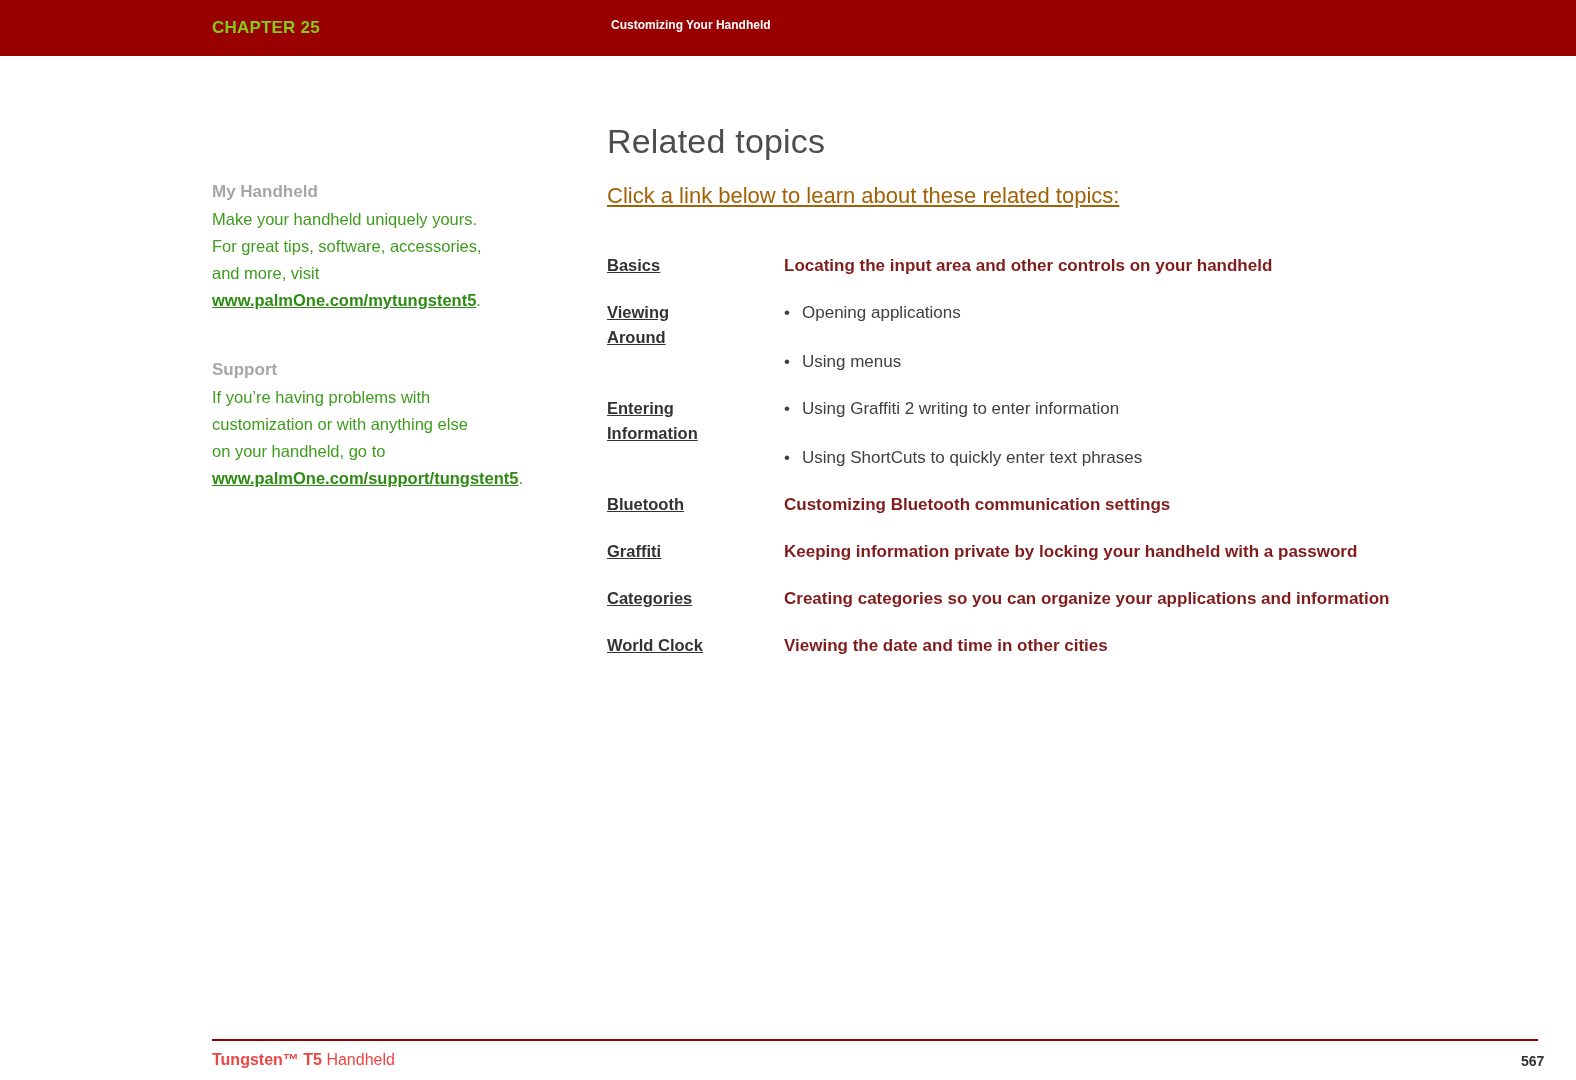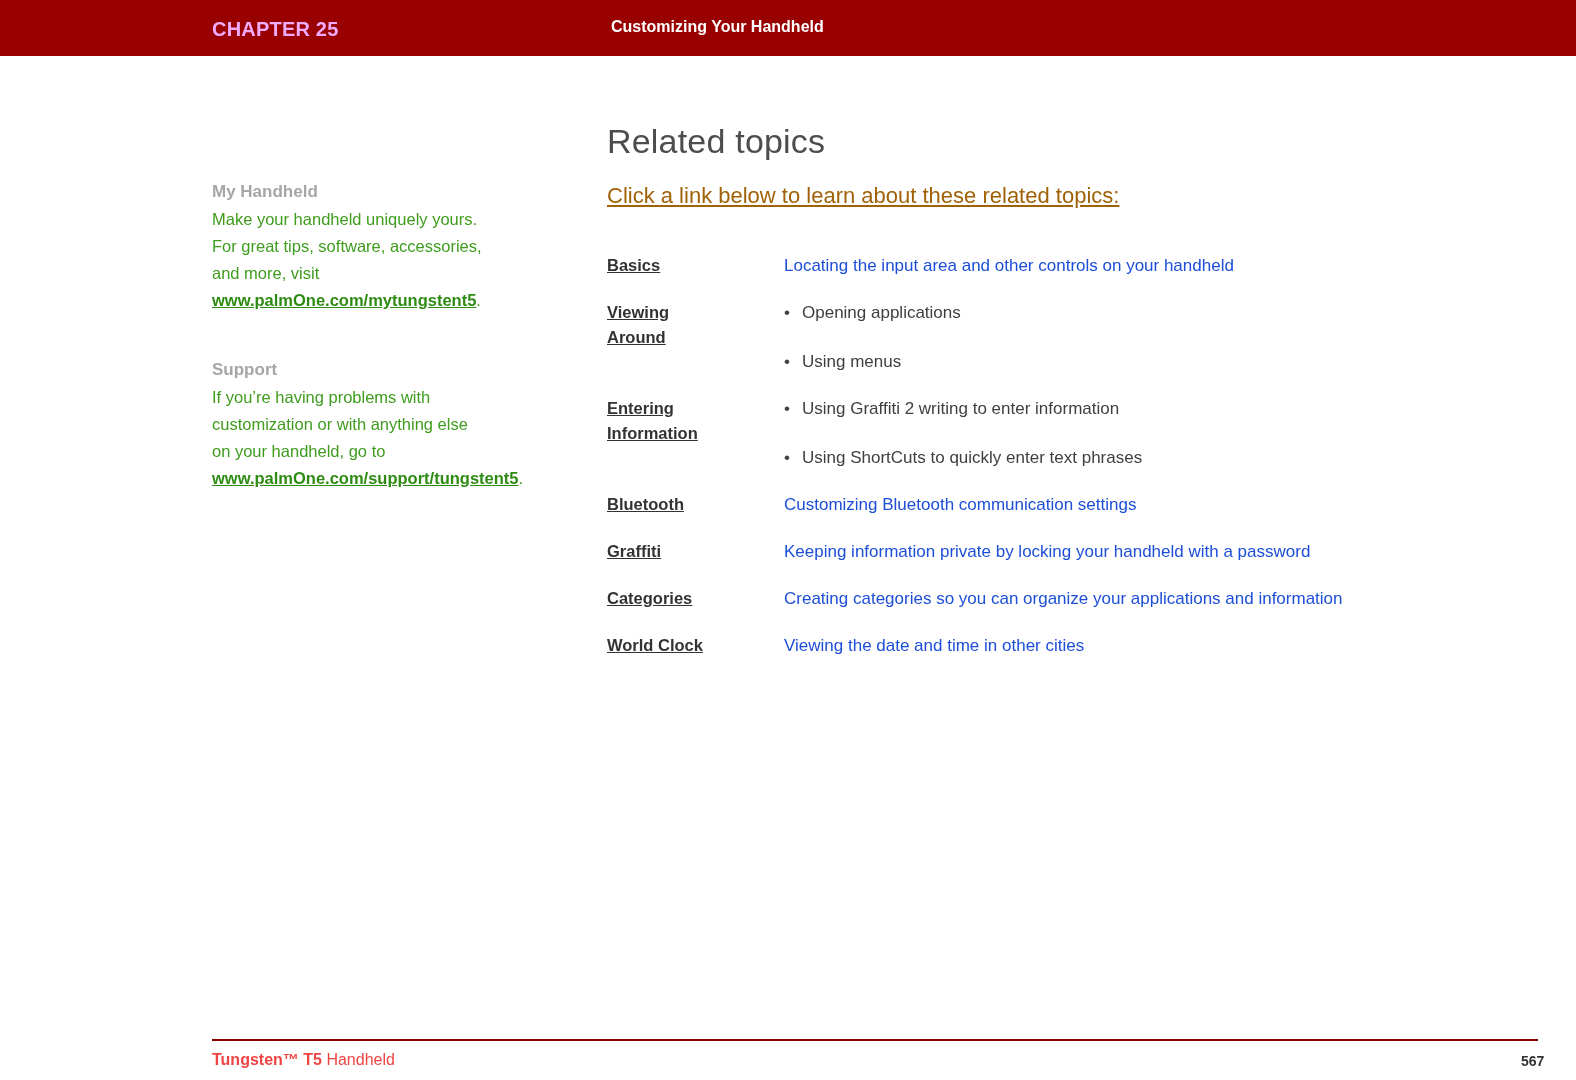--- a/index.html
+++ b/index.html
@@ -21,32 +21,32 @@
     left: 0;
     top: 0;
     width: 1576px;
     height: 56px;
     background: #990000;
   }
   .header-chapter {
     position: absolute;
     left: 212px;
     top: 18px;
-    color: #f0abfc;
-    font-size: 20px;
+    color: #84cc16;
+    font-size: 17px;
     font-weight: bold;
     letter-spacing: 0.2px;
     white-space: nowrap;
   }
   .header-title {
     position: absolute;
     left: 611px;
     top: 18px;
     color: #ffffff;
-    font-size: 16px;
+    font-size: 12px;
     font-weight: bold;
     white-space: nowrap;
   }
 
   
   .sidebar {
     position: absolute;
     left: 212px;
     top: 178px;
     width: 280px;
@@ -117,23 +117,24 @@
     text-decoration: underline;
     line-height: 25px;
     cursor: pointer;
     display: inline;
   }
   .topic-link-2 {
     display: block;
     line-height: 25px;
   }
   .topic-desc {
-    color: #1d4ed8;
-    font-size: 17px;
-    line-height: 25px;
+    color: #7f1d1d;
+    font-size: 17px;
+    line-height: 25px;
+    font-weight: bold;
   }
   .bullet-line {
     color: #404040;
     font-size: 17px;
     line-height: 25px;
     padding-left: 0px;
   }
   .bullet-line + .bullet-line { margin-top: 24px; }
   .bullet-dot { display: inline-block; width: 18px; }
 

